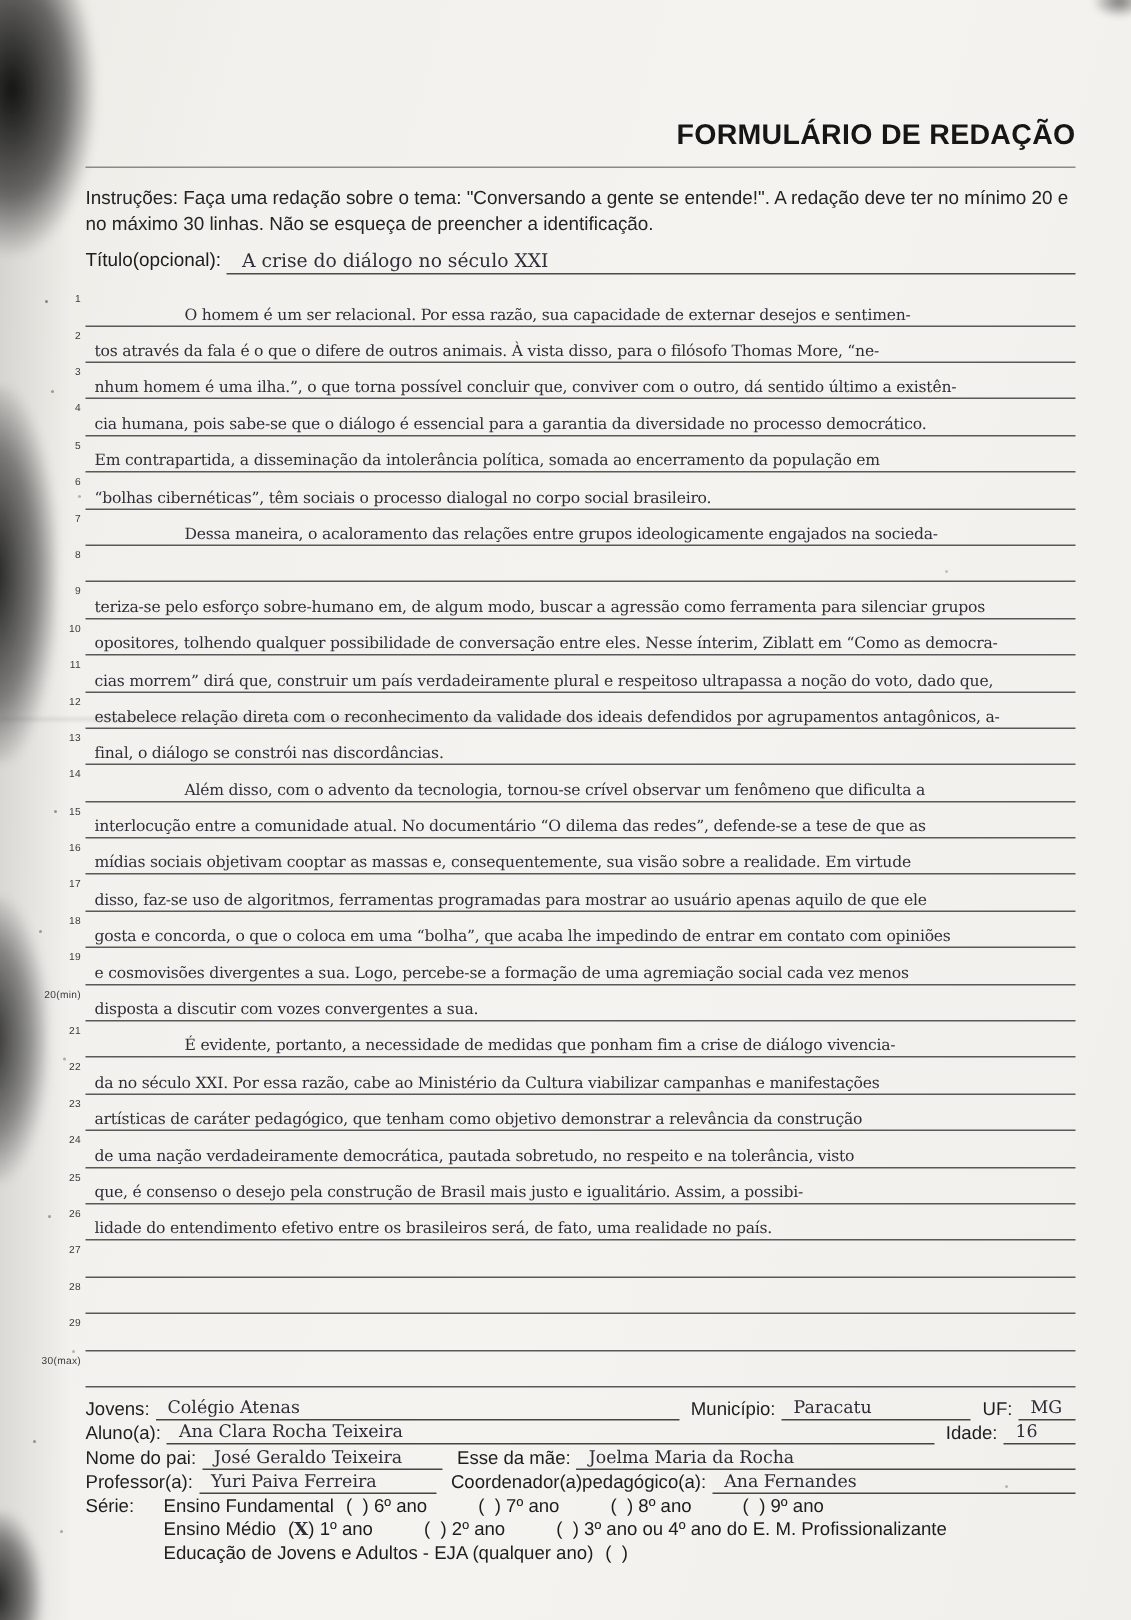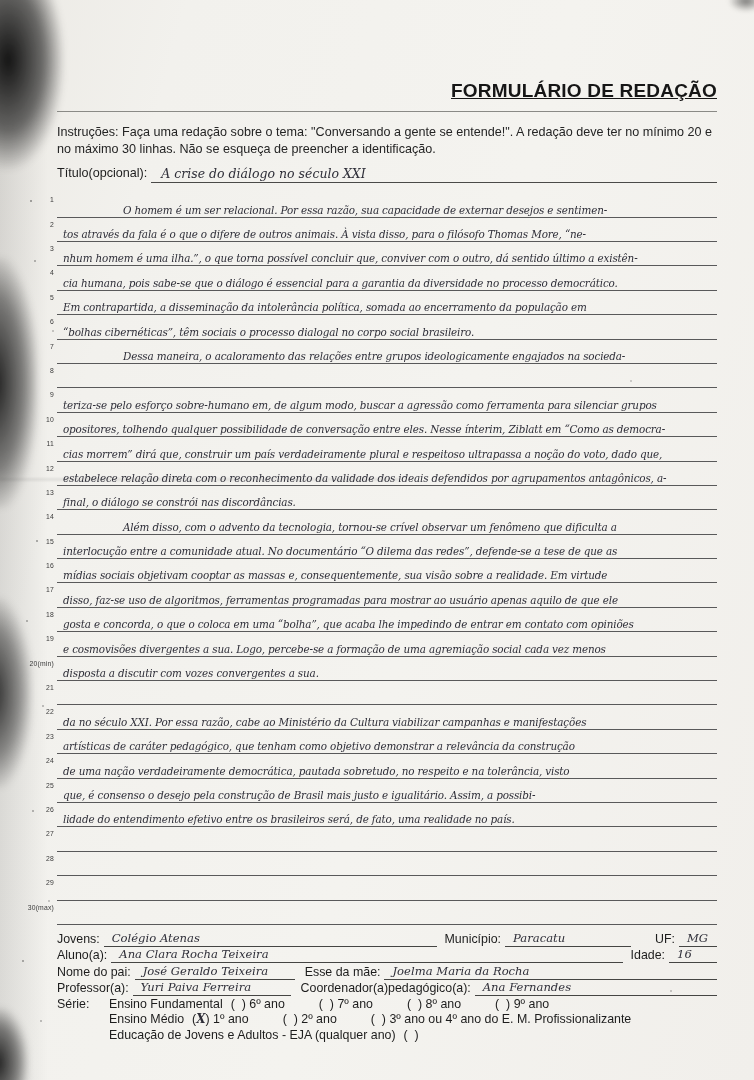--- a/index.html
+++ b/index.html
@@ -25,24 +25,24 @@
   .streak{position:absolute;left:0;top:478px;width:400px;height:3px;
     background:rgba(80,80,80,.10);filter:blur(1px);pointer-events:none;}
   .speckles{position:absolute;left:30px;top:200px;width:2px;height:2px;background:rgba(40,40,40,.5);border-radius:50%;
     box-shadow:6px 340px rgba(40,40,40,.45),-4px 420px rgba(40,40,40,.4),12px 505px rgba(40,40,40,.35),
     2px 610px rgba(40,40,40,.4),18px 700px rgba(40,40,40,.3),-8px 760px rgba(40,40,40,.45),
     10px 820px rgba(40,40,40,.35),4px 60px rgba(40,40,40,.4),22px 130px rgba(40,40,40,.3),
     15px 905px rgba(40,40,40,.35),640px 790px rgba(40,40,40,.3),600px 180px rgba(40,40,40,.25);}
   
   .content{position:absolute;left:57px;top:0;width:660px;}
   .form-title{margin:80px 0 0;font-size:19px;font-weight:bold;text-align:right;
-    letter-spacing:.2px;color:#161616;text-decoration:underline;}
+    letter-spacing:.2px;color:#161616;}
   .header-rule{margin-top:9px;border-top:1.2px solid #8a8a86;height:0;}
   .instructions{margin:12px 0 0;font-size:12.6px;line-height:1.32;color:#242424;}
-  .hand{font-family:"DejaVu Serif",serif;font-style:italic;color:#2e2e38;}
+  .hand{font-family:"DejaVu Serif",serif;color:#2e2e38;}
   .title-row{display:flex;align-items:flex-start;margin-top:9px;height:22px;font-size:12.6px;}
   .title-label{white-space:nowrap;padding-bottom:1px;}
   .title-line{flex:1;border-bottom:1px solid #4a4a48;margin-left:4px;padding:0 0 1px 10px;}
   .title-line .hand{font-size:12.5px;}
   
   .essay{margin-top:5px;}
   .essay-line{position:relative;height:23.4px;border-bottom:1px solid #59595a;
     display:flex;align-items:flex-end;}
   .line-num{position:absolute;left:-36px;top:3px;width:33px;text-align:right;
     font-size:6.8px;color:#3a3a3a;letter-spacing:.2px;}
@@ -162,20 +162,21 @@
         <div class="essay-line">
           <span class="line-num">19</span>
           <span class="line-text hand">e cosmovisões divergentes a sua. Logo, percebe-se a formação de uma agremiação social cada vez menos</span>
         </div>
         <div class="essay-line">
           <span class="line-num">20(min)</span>
           <span class="line-text hand">disposta a discutir com vozes convergentes a sua.</span>
         </div>
         <div class="essay-line">
           <span class="line-num">21</span>
+          <span class="line-text hand indent">É evidente, portanto, a necessidade de medidas que ponham fim a crise de diálogo vivencia-</span>
         </div>
         <div class="essay-line">
           <span class="line-num">22</span>
           <span class="line-text hand">da no século XXI. Por essa razão, cabe ao Ministério da Cultura viabilizar campanhas e manifestações</span>
         </div>
         <div class="essay-line">
           <span class="line-num">23</span>
           <span class="line-text hand">artísticas de caráter pedagógico, que tenham como objetivo demonstrar a relevância da construção</span>
         </div>
         <div class="essay-line">
@@ -208,21 +209,21 @@
         </div>
       </div>
 
     <div class="footer">
 
       <div class="frow">
         <span class="flabel">Jovens:</span>
         <span class="fline grow"><span class="hand">Colégio Atenas</span></span>
         <span class="flabel" style="margin-left:8px">Município:</span>
         <span class="fline" style="width:118px"><span class="hand">Paracatu</span></span>
-        <span class="flabel" style="margin-left:24px">UF:</span>
+        <span class="flabel" style="margin-left:8px">UF:</span>
         <span class="fline" style="width:30px"><span class="hand">MG</span></span>
       </div>
 
       <div class="frow">
         <span class="flabel">Aluno(a):</span>
         <span class="fline grow"><span class="hand">Ana Clara Rocha Teixeira</span></span>
         <span class="flabel" style="margin-left:8px">Idade:</span>
         <span class="fline" style="width:40px"><span class="hand">16</span></span>
       </div>
 

